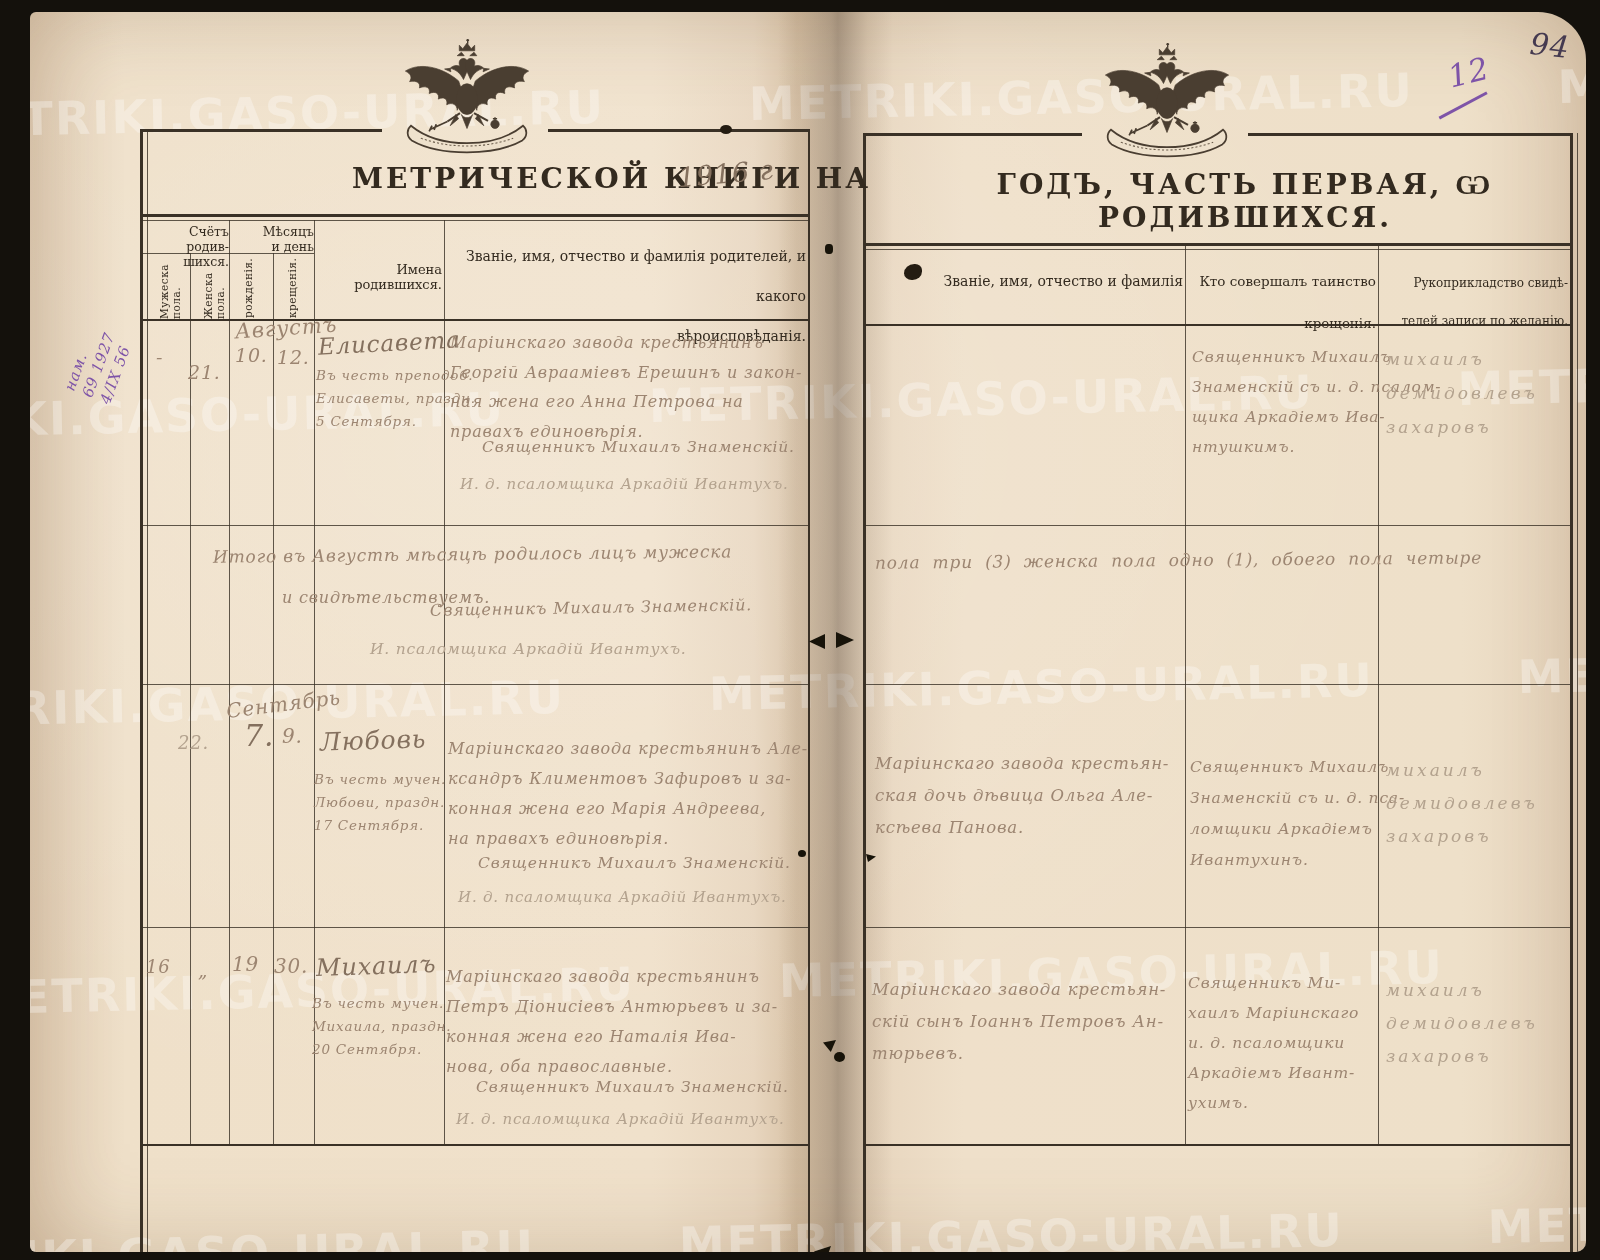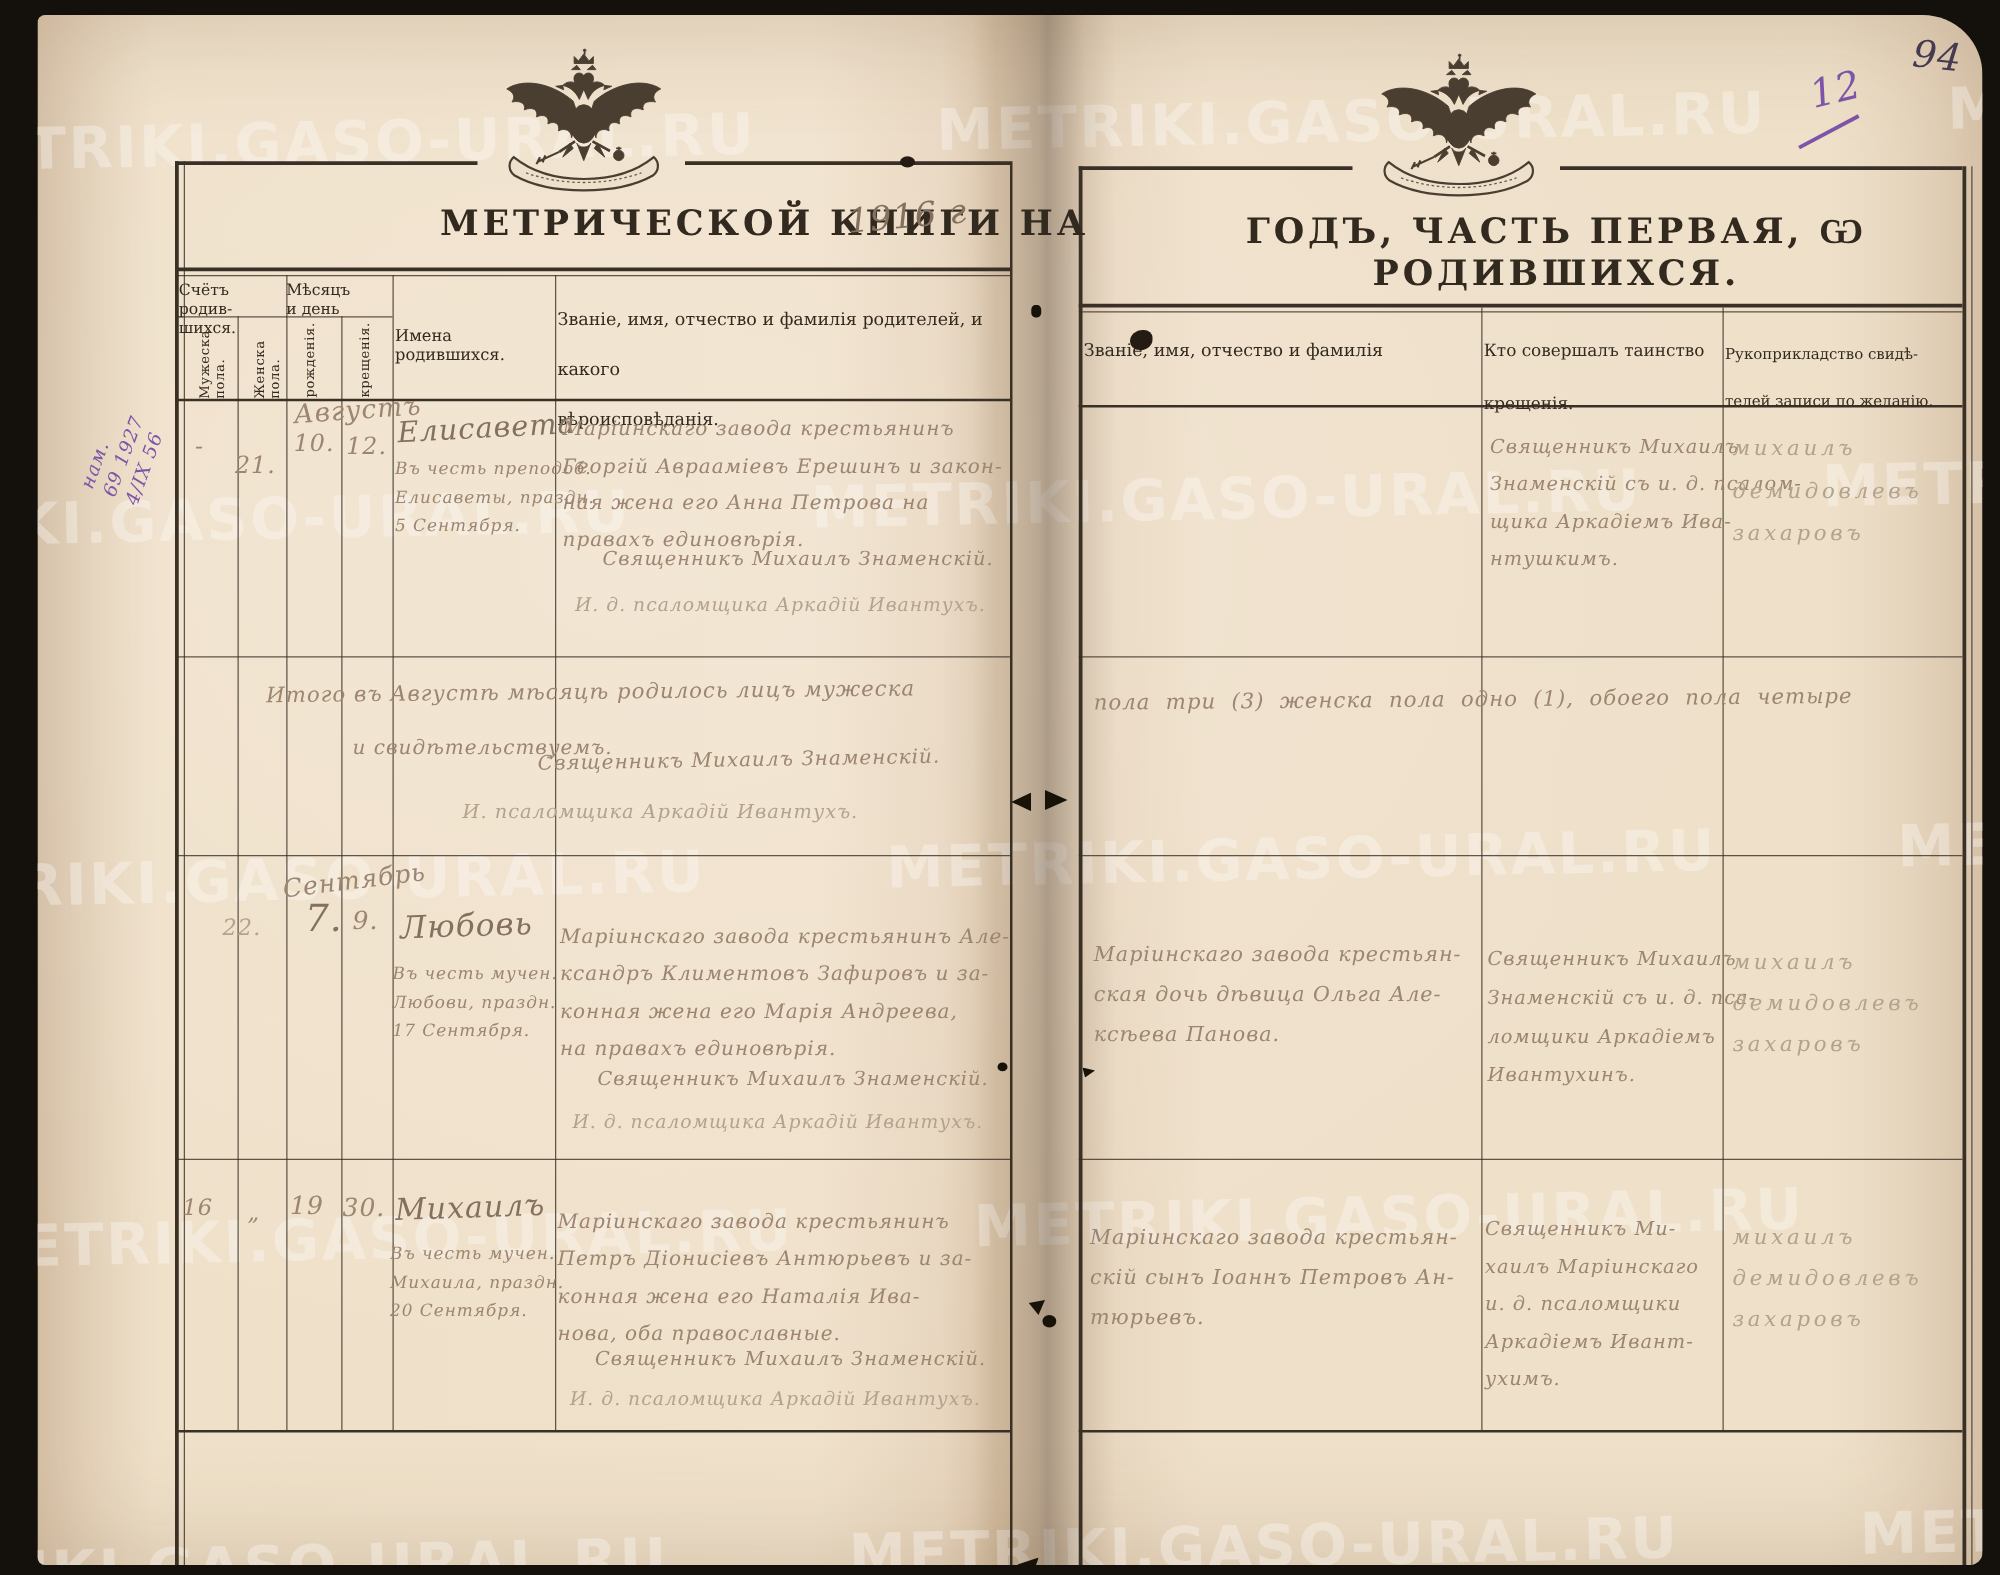--- a/index.html
+++ b/index.html
@@ -11,21 +11,21 @@
            radial-gradient(ellipse at 30% 35%, rgba(255,255,255,.18), transparent 60%),
            linear-gradient(90deg,#e2ceb5 0,#efe0c9 6%,#f0e1cb 40%,#e8d6bf 46.5%,#d8c2a6 49.3%,#e5d2ba 52%,#efe0ca 60%,#eee0c9 92%,#e4d1b9 100%);
          box-shadow: inset 0 0 90px rgba(110,80,45,.25);}
   .gutter{position:absolute;left:748px;top:0;width:115px;height:1240px;
           background:linear-gradient(90deg,transparent 0,rgba(96,70,42,.10) 20%,rgba(70,50,30,.28) 46%,rgba(60,42,26,.34) 52%,rgba(96,70,42,.12) 78%,transparent 100%);}
   .wm{position:absolute;white-space:pre;font-family:"DejaVu Sans",sans-serif;font-weight:bold;
       font-size:46px;letter-spacing:2px;color:rgba(255,255,255,.32);transform:rotate(-1.2deg);}
   .rule{position:absolute;background:#3a3126;}
   .soft{background:rgba(58,49,38,.8);}
   .print{position:absolute;color:#332a1f;text-align:center;}
-  .ctr{text-align:left;}
+  .ctr{text-align:right;}
   .vlab{position:absolute;writing-mode:vertical-rl;transform:rotate(180deg);
         font-size:10.5px;color:#332a1f;letter-spacing:.5px;}
   .title{font-weight:bold;letter-spacing:3px;font-size:28px;}
   .hw{position:absolute;font-style:italic;color:#9c8571;letter-spacing:.8px;}
   .hw div{white-space:nowrap;}
   .dark{color:#84705e;}
   .faint{color:#b3a28e;}
   .purple{color:#7e54a8;}
   .hole{position:absolute;background:#171309;}
   .blot{position:absolute;background:#241c12;}

